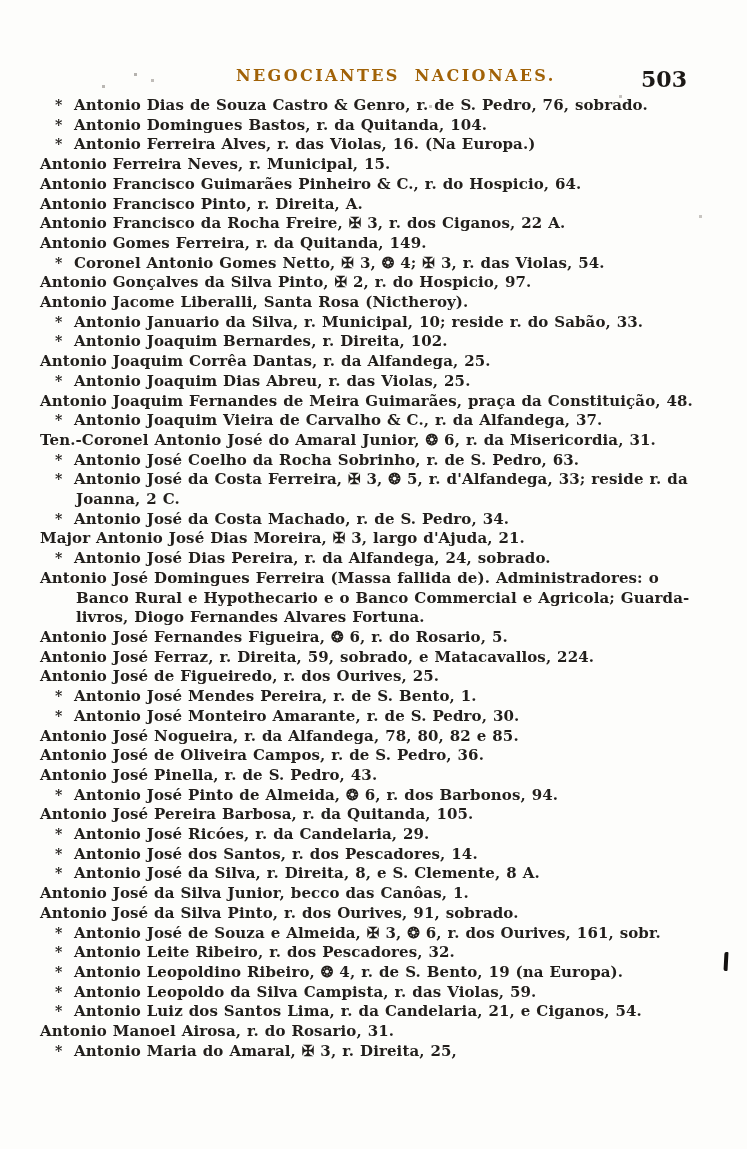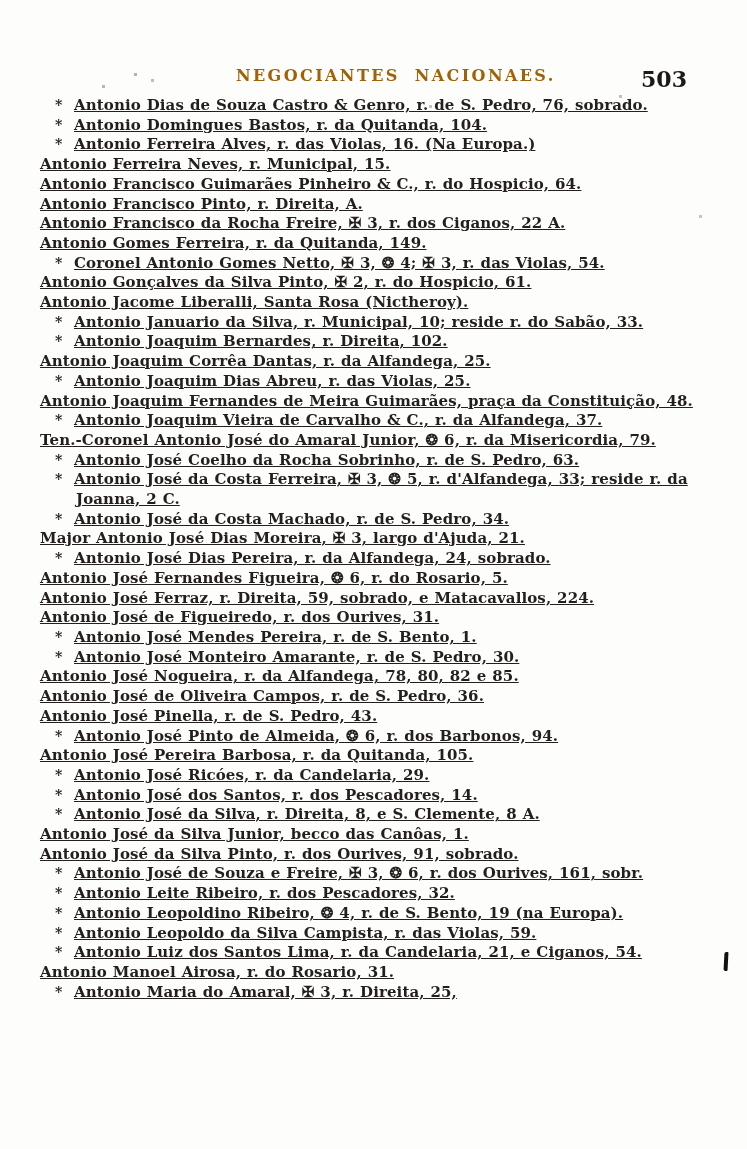--- a/index.html
+++ b/index.html
@@ -25,21 +25,20 @@
   }
   .entries{
     margin:6px 34px 0 40px;
   }
   .entry{
     font-size:15px;font-weight:bold;
     line-height:19.7px;
     letter-spacing:0.1px;word-spacing:0.6px;
     padding-left:36px;text-indent:-36px;
     color:#221f1c;
-    text-decoration:underline;
   }
   .entry .star{
     display:inline-block;
     margin-left:15px;width:19px;
     text-indent:0;
     font-size:14px;
   }
   .entry .etext{text-indent:0;}
   .ink-artifact{
     position:absolute;left:724px;top:886px;
@@ -74,50 +73,51 @@
   <main class="entries" id="entries">
       <div class="entry"><span class="star">*</span><span class="etext">Antonio Dias de Souza Castro &amp; Genro, r. de S. Pedro, 76, sobrado.</span></div>
       <div class="entry"><span class="star">*</span><span class="etext">Antonio Domingues Bastos, r. da Quitanda, 104.</span></div>
       <div class="entry"><span class="star">*</span><span class="etext">Antonio Ferreira Alves, r. das Violas, 16. (Na Europa.)</span></div>
       <div class="entry"><span class="etext">Antonio Ferreira Neves, r. Municipal, 15.</span></div>
       <div class="entry"><span class="etext">Antonio Francisco Guimarães Pinheiro &amp; C., r. do Hospicio, 64.</span></div>
       <div class="entry"><span class="etext">Antonio Francisco Pinto, r. Direita, A.</span></div>
       <div class="entry"><span class="etext">Antonio Francisco da Rocha Freire, ✠ 3, r. dos Ciganos, 22 A.</span></div>
       <div class="entry"><span class="etext">Antonio Gomes Ferreira, r. da Quitanda, 149.</span></div>
       <div class="entry"><span class="star">*</span><span class="etext">Coronel Antonio Gomes Netto, ✠ 3, ❂ 4; ✠ 3, r. das Violas, 54.</span></div>
-      <div class="entry"><span class="etext">Antonio Gonçalves da Silva Pinto, ✠ 2, r. do Hospicio, 61.</span></div>
+      <div class="entry"><span class="etext">Antonio Gonçalves da Silva Pinto, ✠ 2, r. do Hospicio, 97.</span></div>
       <div class="entry"><span class="etext">Antonio Jacome Liberalli, Santa Rosa (Nictheroy).</span></div>
       <div class="entry"><span class="star">*</span><span class="etext">Antonio Januario da Silva, r. Municipal, 10; reside r. do Sabão, 33.</span></div>
       <div class="entry"><span class="star">*</span><span class="etext">Antonio Joaquim Bernardes, r. Direita, 102.</span></div>
       <div class="entry"><span class="etext">Antonio Joaquim Corrêa Dantas, r. da Alfandega, 25.</span></div>
       <div class="entry"><span class="star">*</span><span class="etext">Antonio Joaquim Dias Abreu, r. das Violas, 25.</span></div>
       <div class="entry"><span class="etext">Antonio Joaquim Fernandes de Meira Guimarães, praça da Constituição, 48.</span></div>
       <div class="entry"><span class="star">*</span><span class="etext">Antonio Joaquim Vieira de Carvalho &amp; C., r. da Alfandega, 37.</span></div>
-      <div class="entry"><span class="etext">Ten.-Coronel Antonio José do Amaral Junior, ❂ 6, r. da Misericordia, 79.</span></div>
+      <div class="entry"><span class="etext">Ten.-Coronel Antonio José do Amaral Junior, ❂ 6, r. da Misericordia, 31.</span></div>
       <div class="entry"><span class="star">*</span><span class="etext">Antonio José Coelho da Rocha Sobrinho, r. de S. Pedro, 63.</span></div>
       <div class="entry"><span class="star">*</span><span class="etext">Antonio José da Costa Ferreira, ✠ 3, ❂ 5, r. d'Alfandega, 33; reside r. da Joanna, 2 C.</span></div>
       <div class="entry"><span class="star">*</span><span class="etext">Antonio José da Costa Machado, r. de S. Pedro, 34.</span></div>
       <div class="entry"><span class="etext">Major Antonio José Dias Moreira, ✠ 3, largo d'Ajuda, 21.</span></div>
       <div class="entry"><span class="star">*</span><span class="etext">Antonio José Dias Pereira, r. da Alfandega, 24, sobrado.</span></div>
+      <div class="entry"><span class="etext">Antonio José Domingues Ferreira (Massa fallida de). Administradores: o Banco Rural e Hypothecario e o Banco Commercial e Agricola; Guarda-livros, Diogo Fernandes Alvares Fortuna.</span></div>
       <div class="entry"><span class="etext">Antonio José Fernandes Figueira, ❂ 6, r. do Rosario, 5.</span></div>
       <div class="entry"><span class="etext">Antonio José Ferraz, r. Direita, 59, sobrado, e Matacavallos, 224.</span></div>
-      <div class="entry"><span class="etext">Antonio José de Figueiredo, r. dos Ourives, 31.</span></div>
+      <div class="entry"><span class="etext">Antonio José de Figueiredo, r. dos Ourives, 25.</span></div>
       <div class="entry"><span class="star">*</span><span class="etext">Antonio José Mendes Pereira, r. de S. Bento, 1.</span></div>
       <div class="entry"><span class="star">*</span><span class="etext">Antonio José Monteiro Amarante, r. de S. Pedro, 30.</span></div>
       <div class="entry"><span class="etext">Antonio José Nogueira, r. da Alfandega, 78, 80, 82 e 85.</span></div>
       <div class="entry"><span class="etext">Antonio José de Oliveira Campos, r. de S. Pedro, 36.</span></div>
       <div class="entry"><span class="etext">Antonio José Pinella, r. de S. Pedro, 43.</span></div>
       <div class="entry"><span class="star">*</span><span class="etext">Antonio José Pinto de Almeida, ❂ 6, r. dos Barbonos, 94.</span></div>
       <div class="entry"><span class="etext">Antonio José Pereira Barbosa, r. da Quitanda, 105.</span></div>
       <div class="entry"><span class="star">*</span><span class="etext">Antonio José Ricóes, r. da Candelaria, 29.</span></div>
       <div class="entry"><span class="star">*</span><span class="etext">Antonio José dos Santos, r. dos Pescadores, 14.</span></div>
       <div class="entry"><span class="star">*</span><span class="etext">Antonio José da Silva, r. Direita, 8, e S. Clemente, 8 A.</span></div>
       <div class="entry"><span class="etext">Antonio José da Silva Junior, becco das Canôas, 1.</span></div>
       <div class="entry"><span class="etext">Antonio José da Silva Pinto, r. dos Ourives, 91, sobrado.</span></div>
-      <div class="entry"><span class="star">*</span><span class="etext">Antonio José de Souza e Freire, ✠ 3, ❂ 6, r. dos Ourives, 161, sobr.</span></div>
+      <div class="entry"><span class="star">*</span><span class="etext">Antonio José de Souza e Almeida, ✠ 3, ❂ 6, r. dos Ourives, 161, sobr.</span></div>
       <div class="entry"><span class="star">*</span><span class="etext">Antonio Leite Ribeiro, r. dos Pescadores, 32.</span></div>
       <div class="entry"><span class="star">*</span><span class="etext">Antonio Leopoldino Ribeiro, ❂ 4, r. de S. Bento, 19 (na Europa).</span></div>
       <div class="entry"><span class="star">*</span><span class="etext">Antonio Leopoldo da Silva Campista, r. das Violas, 59.</span></div>
       <div class="entry"><span class="star">*</span><span class="etext">Antonio Luiz dos Santos Lima, r. da Candelaria, 21, e Ciganos, 54.</span></div>
       <div class="entry"><span class="etext">Antonio Manoel Airosa, r. do Rosario, 31.</span></div>
       <div class="entry"><span class="star">*</span><span class="etext">Antonio Maria do Amaral, ✠ 3, r. Direita, 25,</span></div>
     </main>
 
   <div class="ink-artifact"></div>
 </div>

